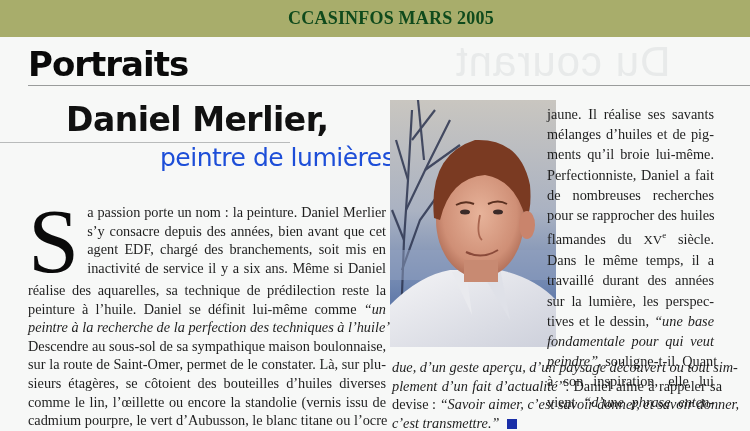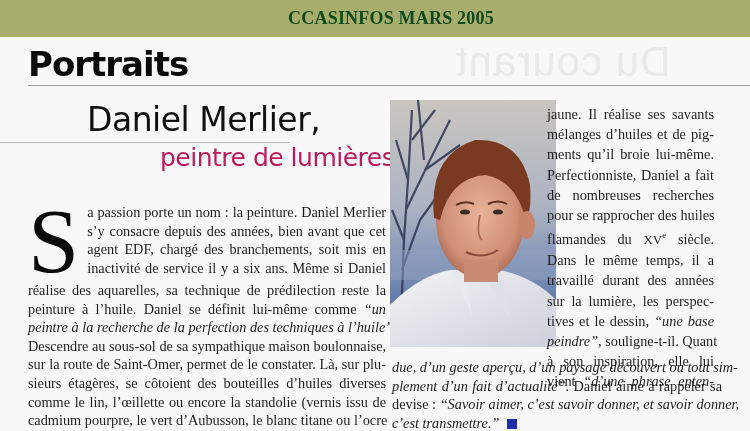--- a/index.html
+++ b/index.html
@@ -27,27 +27,27 @@
     font-family: "DejaVu Sans", sans-serif; font-weight: bold; font-size: 34px;
     color: #0a0a0a; letter-spacing: -1px; line-height: 48px;
   }
   .rule {
     position: absolute; left: 28px; top: 85px; width: 722px; height: 1px; background: #9a9c9c;
   }
   .rule2 {
     position: absolute; left: 0; top: 142px; width: 290px; height: 1px; background: #b9bbbb;
   }
   .article-title {
-    position: absolute; left: 87px; top: 100px;
+    position: absolute; left: 66px; top: 100px;
     font-family: "DejaVu Sans", sans-serif; font-size: 33px; color: #111;
-    letter-spacing: -0.5px; line-height: 40px; font-weight: normal;
+    letter-spacing: -0.5px; line-height: 40px; font-weight: bold;
   }
   .article-subtitle {
     position: absolute; left: 160px; top: 143px;
-    font-family: "DejaVu Sans", sans-serif; font-size: 25px; color: #be185d;
+    font-family: "DejaVu Sans", sans-serif; font-size: 25px; color: #1d4ed8;
     letter-spacing: -0.5px; line-height: 30px;
   }
   .col-left {
     position: absolute; left: 28px; top: 203px; width: 358px;
     font-size: 14.3px; line-height: 18.6px; text-align: justify;
   }
   .dropcap {
     float: left; font-family: "Liberation Serif", serif; font-size: 92px; line-height: 72px;
     height: 76px; margin: 2px 8px 0 0; padding-top: 0; color: #0a0a0a;
   }
@@ -154,20 +154,21 @@
   <span class="line">mélanges d’huiles et de pig-</span>
   <span class="line">ments qu’il broie lui-même.</span>
   <span class="line">Perfectionniste, Daniel a fait</span>
   <span class="line">de nombreuses recherches</span>
   <span class="line">pour se rapprocher des huiles</span>
   <span class="line"><span>flamandes du</span> <span style="font-variant:small-caps;font-size:13px">XV</span><sup style="font-size:9px">e</sup> <span>siècle.</span></span>
   <span class="line">Dans le même temps, il a</span>
   <span class="line">travaillé durant des années</span>
   <span class="line">sur la lumière, les perspec-</span>
   <span class="line"><span>tives et le dessin,</span> <em>“une base</em></span>
+  <span class="line"><em>fondamentale pour qui veut</em></span>
   <span class="line"><em>peindre”</em><span>, souligne-t-il. Quant</span></span>
   <span class="line">à son inspiration, elle lui</span>
   <span class="line"><span>vient</span> <em>“d’une phrase enten-</em></span>
 </div>
 
 <div class="col-bottom">
   <span class="line"><em>due, d’un geste aperçu, d’un paysage découvert ou tout sim-</em></span>
   <span class="line"><em>plement d’un fait d’actualité”</em><span>. Daniel aime à rappeler sa</span></span>
   <span class="line"><span>devise :</span> <em>“Savoir aimer, c’est savoir donner, et savoir donner,</em></span>
   <span class="line last"><em>c’est transmettre.”</em><span class="endmark"></span></span>

